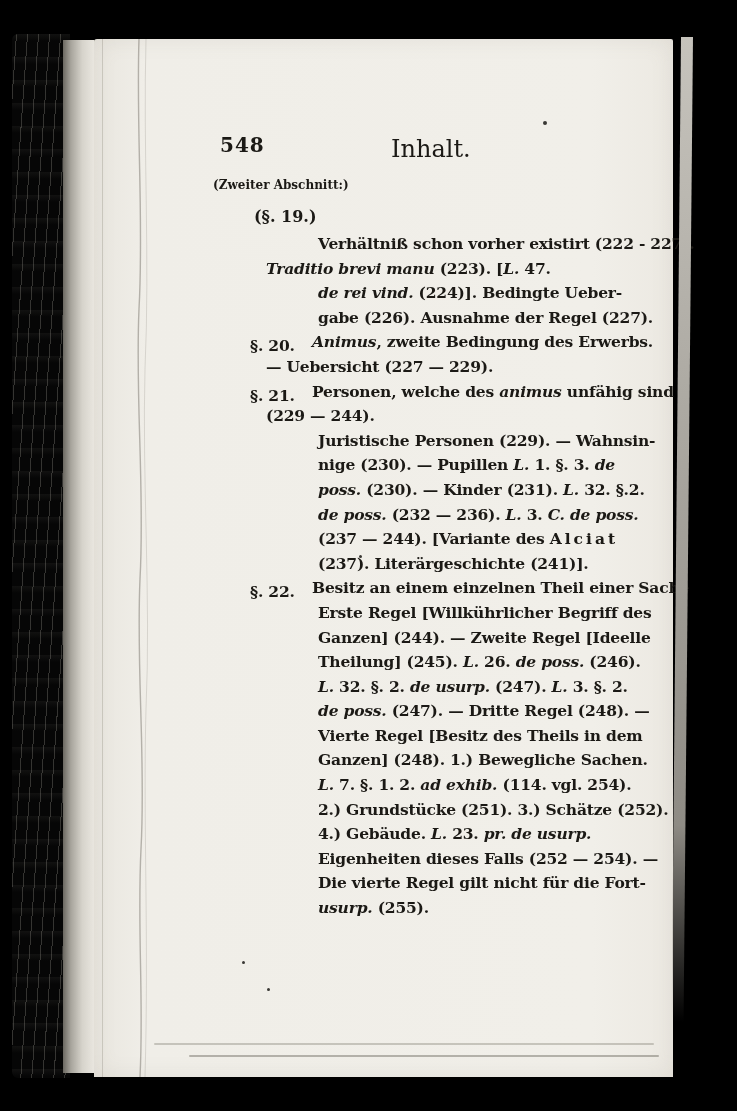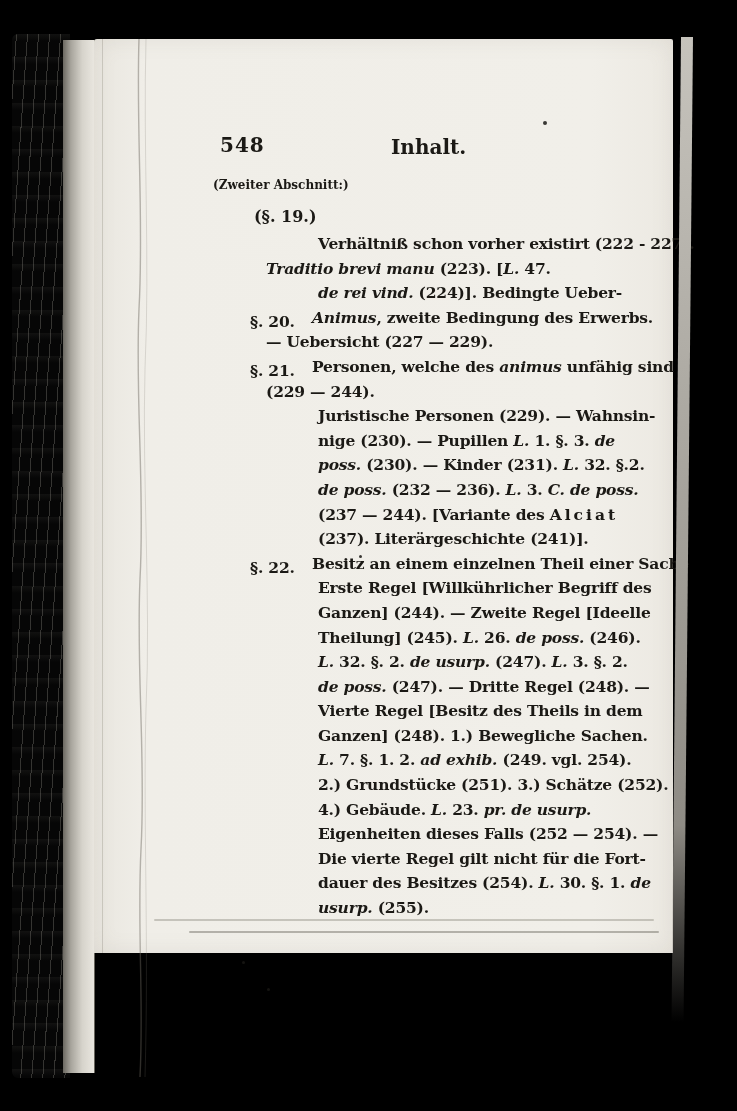--- a/index.html
+++ b/index.html
@@ -28,21 +28,21 @@
 
   
   .leftstack {
     position:absolute; left:63px; top:40px; width:31px; height:1033px;
     background:linear-gradient(90deg,#6b6861 0%, #a8a59d 26%, #d6d3cb 62%, #e9e6df 100%);
     border-right:1px solid rgba(92,89,80,0.38);
   }
 
   
   .page {
-    position:absolute; left:94px; top:39px; width:579px; height:914px;
+    position:absolute; left:94px; top:39px; width:579px; height:1038px;
     background:
       linear-gradient(90deg, #e9e6df 0%, #f0eee8 9%, #f1efe9 86%, #ece9e2 100%),
       #f0eee8;
     border-radius:3px 2px 0 0;
     box-shadow:inset 0 0 22px rgba(120,115,100,0.12);
   }
   .page-inner-line {
     position:absolute; left:8px; top:0; width:1px; height:100%;
     background:rgba(95,90,78,0.22);
   }
@@ -63,21 +63,21 @@
   }
 
   
   .ink { color:#1b1915; }
   .pgnum {
     position:absolute; left:126px; top:94px;
     font-size:20px; font-weight:bold; letter-spacing:1px;
   }
   .runhead {
     position:absolute; left:297px; top:96px;
-    font-size:20px; font-weight:bold;
+    font-size:24px; font-weight:normal;
   }
   .sect {
     position:absolute; left:119px; top:139px;
     font-size:12px; font-weight:bold;
   }
   .parhead {
     position:absolute; left:160px; top:168px;
     font-size:16px; font-weight:bold;
   }
   .toc {
@@ -117,20 +117,23 @@
     <div class="ink toc">
         <div class="line sub">
           <span class="text"><span>Verhältniß schon vorher existirt (222 - 227).</span></span>
         </div>
         <div class="line sub2">
           <span class="text"><span class="latin">Traditio brevi manu</span><span> (223).  [</span><span class="latin">L.</span><span> 47.</span></span>
         </div>
         <div class="line sub">
           <span class="text"><span class="latin">de rei vind.</span><span> (224)].  Bedingte Ueber-</span></span>
         </div>
+        <div class="line sub">
+          <span class="text"><span>gabe (226).  Ausnahme der Regel (227).</span></span>
+        </div>
         <div class="line entry">
           <span class="lab">§. 20.</span>
           <span class="text"><span class="latin">Animus</span><span>, zweite Bedingung des Erwerbs.</span></span>
         </div>
         <div class="line cont">
           <span class="text"><span>— Uebersicht (227 — 229).</span></span>
         </div>
         <div class="line entry">
           <span class="lab">§. 21.</span>
           <span class="text"><span>Personen, welche des </span><span class="latin">animus</span><span> unfähig sind</span></span>
@@ -175,36 +178,33 @@
         <div class="line sub">
           <span class="text"><span class="latin">de poss.</span><span> (247). — Dritte Regel (248). —</span></span>
         </div>
         <div class="line sub">
           <span class="text"><span>Vierte Regel [Besitz des Theils in dem</span></span>
         </div>
         <div class="line sub">
           <span class="text"><span>Ganzen] (248).  1.) Bewegliche Sachen.</span></span>
         </div>
         <div class="line sub">
-          <span class="text"><span class="latin">L.</span><span> 7. §. 1. 2. </span><span class="latin">ad exhib.</span><span> (249. vgl. 254).</span></span>
+          <span class="text"><span class="latin">L.</span><span> 7. §. 1. 2. </span><span class="latin">ad exhib.</span><span> (114. vgl. 254).</span></span>
         </div>
         <div class="line sub">
           <span class="text"><span>2.) Grundstücke (251). 3.) Schätze (252).</span></span>
         </div>
         <div class="line sub">
           <span class="text"><span>4.) Gebäude.  </span><span class="latin">L.</span><span> 23. </span><span class="latin">pr. de usurp.</span></span>
         </div>
         <div class="line sub">
           <span class="text"><span>Eigenheiten dieses Falls (252 — 254). —</span></span>
         </div>
         <div class="line sub">
           <span class="text"><span>Die vierte Regel gilt nicht für die Fort-</span></span>
-        </div>
-        <div class="line sub">
-          <span class="text"><span>dauer des Besitzes (254).  </span><span class="latin">L.</span><span> 30. §. 1. </span><span class="latin">de</span></span>
         </div>
         <div class="line sub">
           <span class="text"><span class="latin">usurp.</span><span> (255).</span></span>
         </div>
       </div>
 
     <div class="bottom-line" style="left:60px; bottom:32px; width:500px;"></div>
     <div class="bottom-line" style="left:95px; bottom:20px; width:470px; background:rgba(80,76,66,0.38);"></div>
   </div>
 

